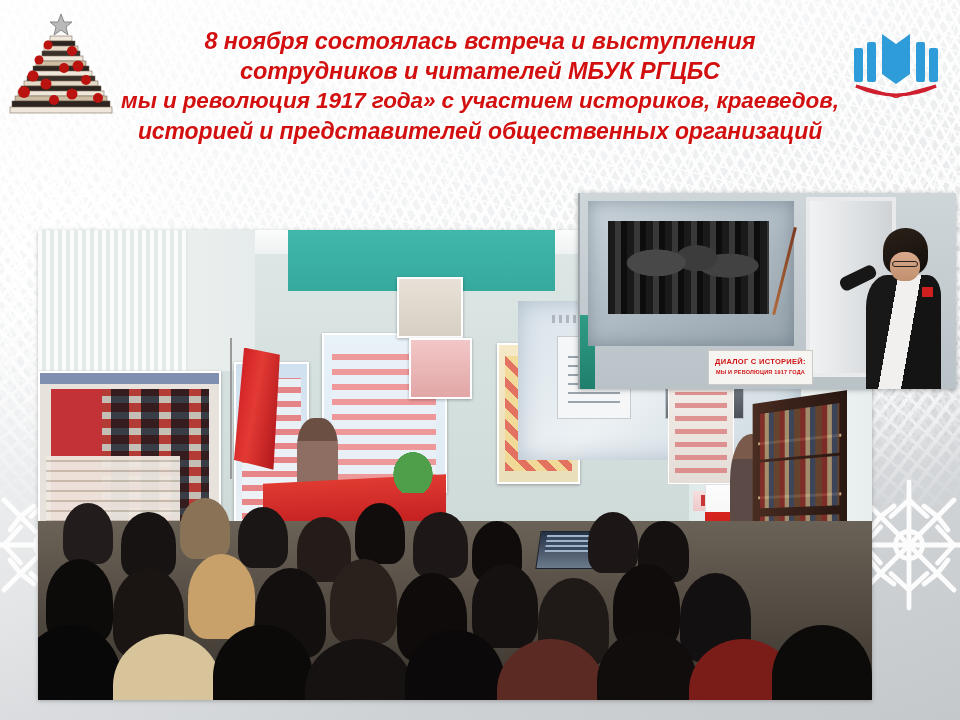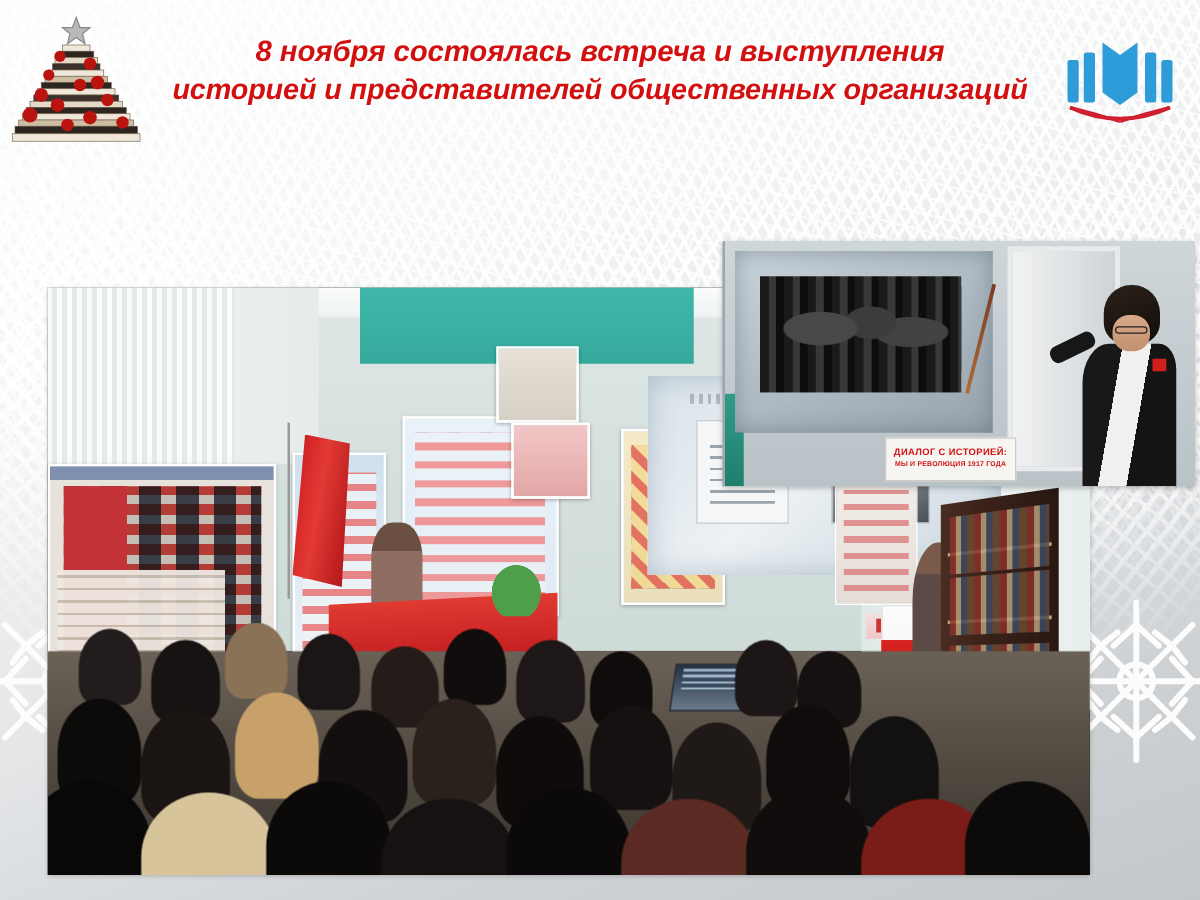--- a/index.html
+++ b/index.html
@@ -379,20 +379,22 @@
       <rect x="70" y="16" width="9" height="40" rx="2"></rect>
       <rect x="83" y="22" width="9" height="34" rx="2"></rect>
       <path d="M36 8 L50 18 L64 8 L64 48 L50 58 L36 48 Z"></path>
     </g>
     <path d="M10 60 Q50 78 90 60" stroke="#cf2030" stroke-width="3.2" fill="none"></path>
     <path d="M10 60 Q50 70 50 72 Q50 70 90 60" stroke="#cf2030" stroke-width="2.4" fill="none"></path>
   </svg>
 
   <div class="title-block">
     <div class="title-line l1">8 ноября состоялась встреча и выступления</div>
+    <div class="title-line l2">сотрудников и читателей  МБУК РГЦБС</div>
+    <div class="title-line l4">мы и революция 1917 года» с участием историков, краеведов,</div>
     <div class="title-line l5">историей и представителей общественных организаций</div>
   </div>
 
   <div class="photo-main">
     <div class="wall-back"></div>
     <div class="ceiling"></div>
     <div class="wall-left-upper"></div>
     <div class="blinds"></div>
     <div class="teal-panel"></div>
     <div class="wall-right"></div>

